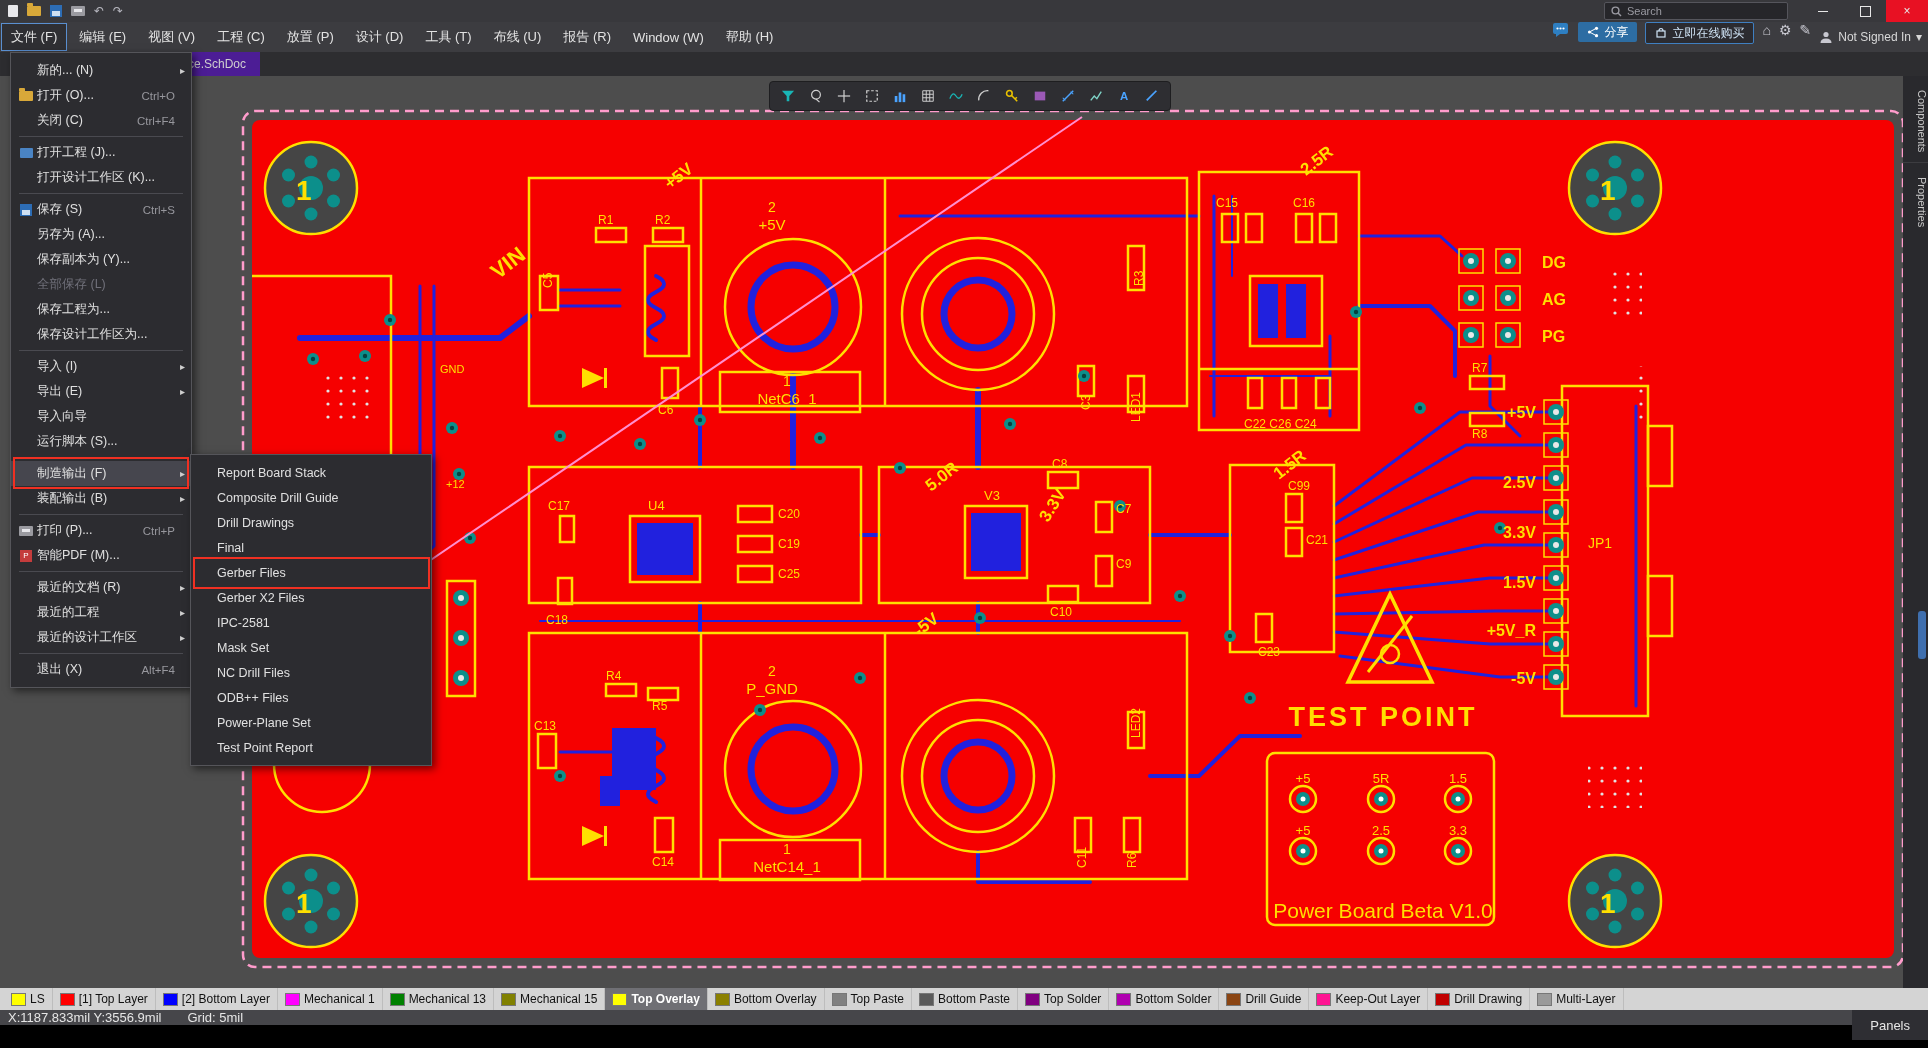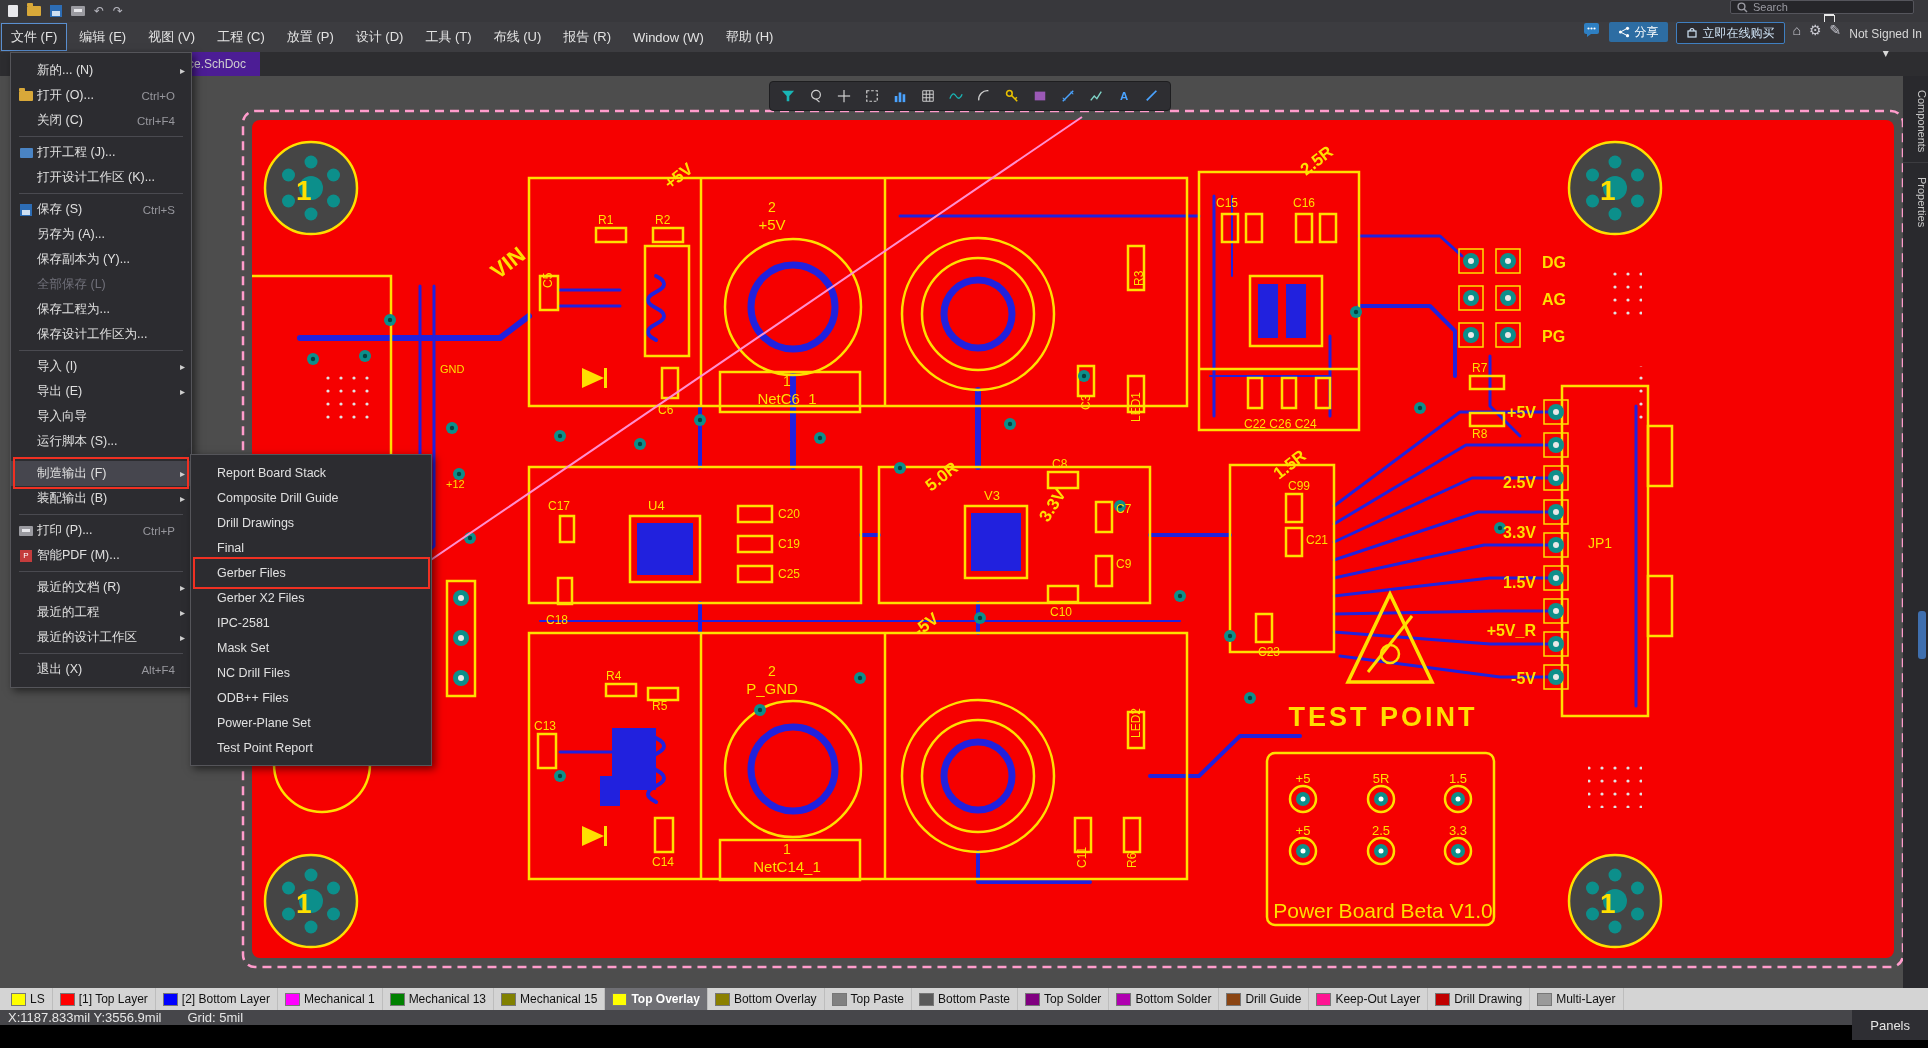--- a/index.html
+++ b/index.html
@@ -3,38 +3,38 @@
 <meta charset="utf-8">
 <style>
   html,body{margin:0;padding:0;background:#000;width:1928px;height:1048px;overflow:hidden;
     font-family:"Liberation Sans","DejaVu Sans",sans-serif;}
   
   #titlebar{position:absolute;left:0;top:0;width:1928px;height:22px;background:#38383c;
     display:flex;align-items:center;color:#d8d8d8;font-size:12px;z-index:40;}
   .tb-icons{display:flex;align-items:center;gap:9px;padding-left:8px;}
   .tb-icons .glyph{color:#b8b8c0;font-size:12px;}
   .tb-title{position:absolute;left:0;right:0;text-align:center;pointer-events:none;color:#e6e6e6;}
-  .tb-right{position:absolute;right:0;top:0;height:22px;display:flex;align-items:center;flex-direction:column;}
+  .tb-right{position:absolute;right:0;top:0;height:22px;display:flex;align-items:center;}
   #search-box{width:170px;height:16px;background:#26262a;border:1px solid #55555c;border-radius:2px;
     display:flex;align-items:center;gap:5px;color:#9a9aa2;padding:0 6px;margin-right:14px;font-size:11px;}
   .winbtn{width:42px;height:22px;display:flex;align-items:center;justify-content:center;color:#e8e8e8;font-size:12px;}
   .winbtn .maxsq{width:9px;height:9px;border:1px solid #e8e8e8;display:block;}
   .winbtn .minbar{width:10px;height:1px;background:#e8e8e8;display:block;}
   #close-btn{background:#e81123;}
   
   #menubar{position:absolute;left:0;top:22px;width:1928px;height:30px;background:#3c3c40;
     display:flex;align-items:center;color:#e2e2e2;font-size:13px;z-index:40;}
   .mb-item{padding:4px 9px;margin:8px 1px;border:1px solid transparent;}
   .mb-item.active{background:#2f2f33;border:1px solid #5a8fd0;}
   .mb-right{position:absolute;right:6px;top:0;height:30px;display:flex;gap:8px;}
   .pill{display:flex;align-items:center;gap:5px;font-size:12px;color:#fff;height:20px;padding:0 9px;border-radius:2px;}
   #share-btn{background:#2d6da3;}
   #buy-btn{background:#2b2b30;border:1px solid #3f7fc1;color:#cfe3f5;}
   .mb-glyph{color:#c8c8d0;font-size:14px;}
-  #signin{display:flex;align-items:center;gap:5px;color:#d8d8d8;font-size:12px;flex-direction:column;}
+  #signin{display:flex;align-items:center;gap:5px;color:#d8d8d8;font-size:12px;}
   
   #tabbar{position:absolute;left:0;top:52px;width:1928px;height:24px;background:#2d2d30;z-index:5;}
   #doc-tab{position:absolute;left:134px;top:0;height:24px;padding:0 14px 0 50px;background:#4c1d95;
     color:#cfcfcf;font-size:12px;display:flex;align-items:center;}
   
   #canvas{position:absolute;left:0;top:76px;width:1928px;height:912px;background:#4d4d4d;overflow:hidden;}
   #pcb-svg{position:absolute;left:0;top:0;}
   #pcb-svg text{font-family:"Liberation Sans","DejaVu Sans",sans-serif;}
   
   #float-toolbar{position:absolute;left:769px;top:5px;height:28px;background:#2e2e32;border:1px solid #1e1e20;

